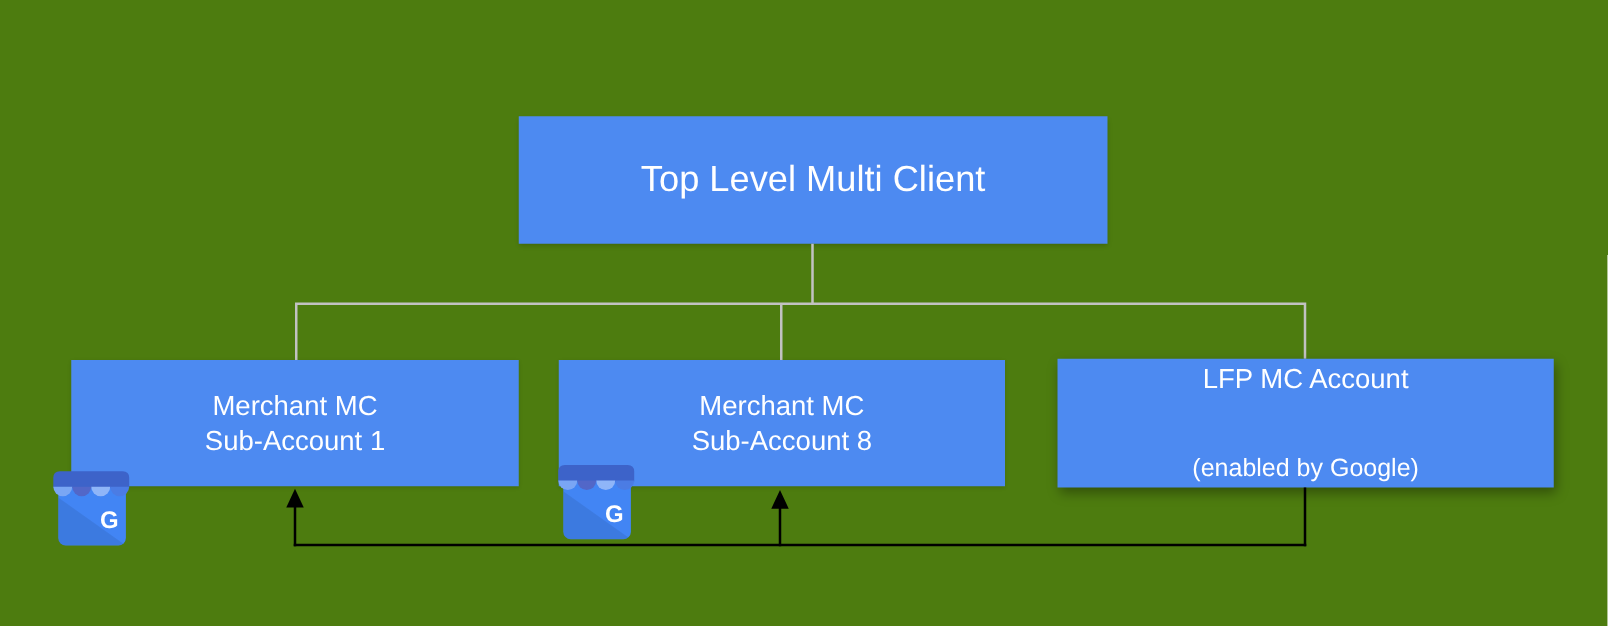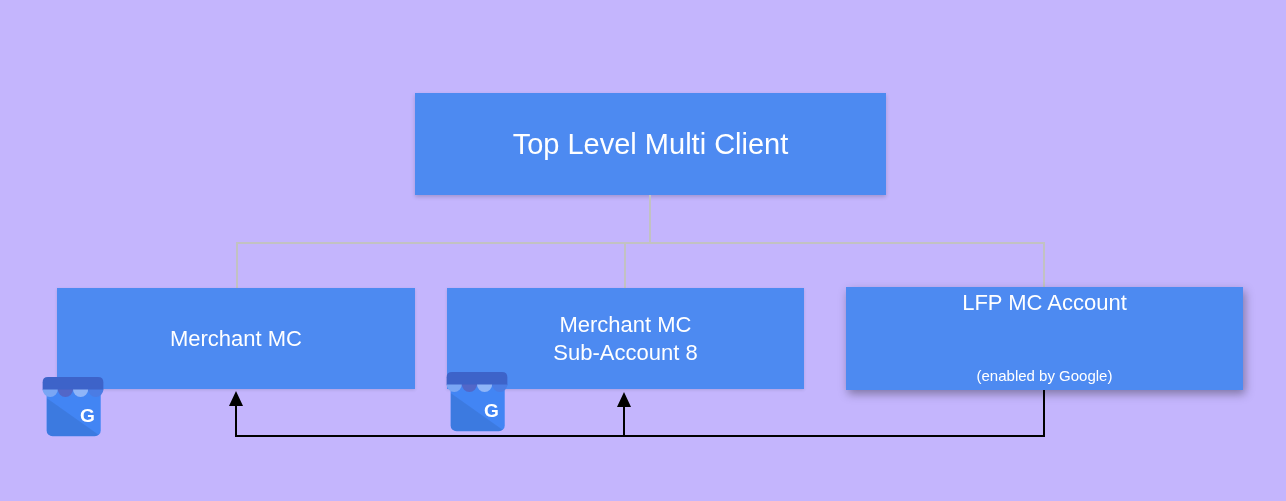--- a/index.html
+++ b/index.html
@@ -1,19 +1,19 @@
 <!DOCTYPE html>
 <html style="--node-fill: #4d8af1; --node-text: #ffffff; --tree-line: #c2c2c2; --arrow: #000000; --gmb-body: #4285f4; --gmb-band: #3d63c9; --gmb-scallop1: #7aa6f4; --gmb-scallop2: #5267c8; --gmb-scallop3: #8fb5f8; --gmb-scallop4: #4b7ce4;"><head>
 <meta charset="utf-8">
 <style>
   html,body { margin:0; padding:0; background:#ffffff; }
   .canvas {
     position:relative;
     width:1286px; height:501px;
-    background:#c4b5fd;
+    background:#4d7c0f;
     font-family:"Liberation Sans", sans-serif;
     overflow:hidden;
   }
   .node {
     position:absolute;
     background:var(--node-fill,#4d8af1);
     color:var(--node-text,#ffffff);
     display:flex; flex-direction:column;
     align-items:center; justify-content:center;
     text-align:center;
@@ -33,21 +33,21 @@
     left:447px; top:288px; width:357px; height:101px;
     font-size:22px; line-height:28px;
     box-shadow:0 1px 3px rgba(0,0,0,0.12);
   }
   #node-lfp {
     left:846px; top:287px; width:397px; height:103px;
     font-size:22px; line-height:29px;
     box-shadow:2px 4px 9px rgba(0,0,0,0.35);
     gap:44px;
   }
-  #node-lfp .nline2 { font-size:15px; }
+  #node-lfp .nline2 { font-size:20px; }
 
   
   .tline { position:absolute; background:var(--tree-line,#c2c2c2); }
   #t-root-v { left:649px; top:195px; width:2px;  height:48px; }
   #t-h      { left:236px; top:242px; width:809px; height:2px;  }
   #t-v1     { left:236px; top:244px; width:2px;  height:44px; }
   #t-v2     { left:624px; top:244px; width:2px;  height:44px; }
   #t-v3     { left:1043px;top:244px; width:2px;  height:43px; }
 
   
@@ -81,20 +81,21 @@
   </div>
 
   <div class="tline" id="t-root-v"></div>
   <div class="tline" id="t-h"></div>
   <div class="tline" id="t-v1"></div>
   <div class="tline" id="t-v2"></div>
   <div class="tline" id="t-v3"></div>
 
   <div class="node" id="node-sub1">
     <div class="nline">Merchant MC</div>
+    <div class="nline">Sub-Account 1</div>
   </div>
 
   <div class="node" id="node-sub2">
     <div class="nline">Merchant MC</div>
     <div class="nline">Sub-Account 8</div>
   </div>
 
   <div class="node" id="node-lfp">
     <div class="nline">LFP MC Account</div>
     <div class="nline nline2">(enabled by Google)</div>

